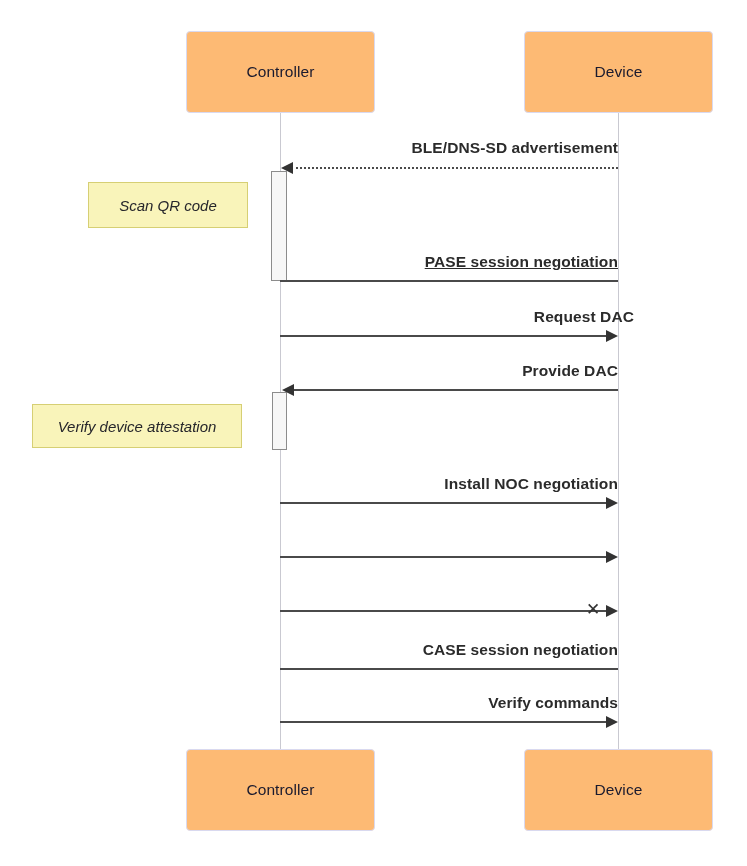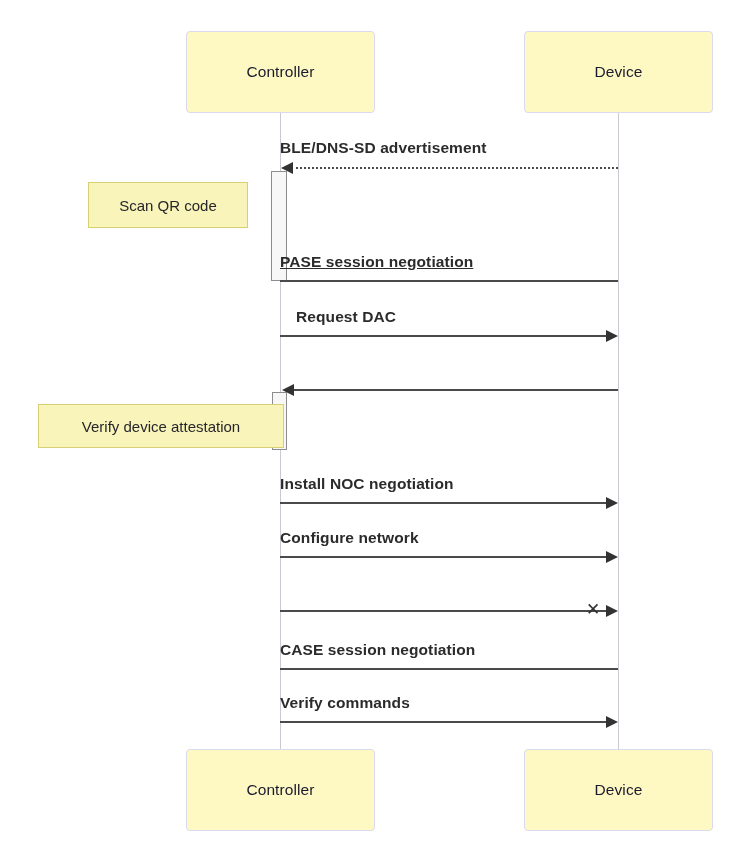--- a/index.html
+++ b/index.html
@@ -21,21 +21,21 @@
     position: absolute;
     left: 0; top: 0;
     width: 747px;
     height: 866px;
   }
 
   
   .participant {
     position: absolute;
     box-sizing: border-box;
-    background: #fef9c3;
+    background: #fdba74;
     border: 1px solid #d9d9ef;
     border-radius: 4px;
     display: flex;
     align-items: center;
     justify-content: center;
   }
   .participant-label {
     font-size: 15.5px;
     color: #1a1a2e;
     letter-spacing: 0.1px;
@@ -66,21 +66,21 @@
   }
   .msg-line.dotted {
     border-top: 2px dotted #4a4a4a;
   }
   .msg-label {
     position: absolute;
     font-size: 15.5px;
     font-weight: bold;
     color: #2b2b2b;
     white-space: nowrap;
-    text-align: left;
+    text-align: right;
     line-height: 1;
     letter-spacing: 0.1px;
   }
   .arrowhead {
     position: absolute;
     width: 0; height: 0;
   }
   .arrowhead.right {
     border-top: 6px solid transparent;
     border-bottom: 6px solid transparent;
@@ -102,20 +102,21 @@
 
   
   .note {
     position: absolute;
     box-sizing: border-box;
     background: #f9f4ba;
     border: 1px solid #d6cf74;
     display: flex;
     align-items: center;
     justify-content: center;
+    font-style: italic;
   }
   .note-label {
     font-size: 15px;
     color: #26262b;
     white-space: nowrap;
     line-height: 1;
   }
 </style>
 </head>
 <body>
@@ -139,46 +140,46 @@
   <div class="msg-line dotted" style="left:291px; top:167px; width:327px;"></div>
   <div class="arrowhead left" style="left:281px; top:162px;"></div>
 
   <div class="msg-label" style="left:280px; top:254px; width:338px;text-decoration:underline;">PASE session negotiation</div>
   <div class="msg-line" style="left:280px; top:280px; width:338px;"></div>
 
   <div class="msg-label" style="left:280px; top:309px; width:338px;margin-left:16px;">Request DAC</div>
   <div class="msg-line" style="left:280px; top:335px; width:327px;"></div>
   <div class="arrowhead right" style="left:606px; top:330px;"></div>
 
+  <div class="msg-label" style="left:280px; top:363px; width:338px;">Provide DAC</div>
   <div class="msg-line" style="left:292px; top:389px; width:326px;"></div>
   <div class="arrowhead left" style="left:282px; top:384px;"></div>
 
   <div class="msg-label" style="left:280px; top:476px; width:338px;">Install NOC negotiation</div>
   <div class="msg-line" style="left:280px; top:502px; width:327px;"></div>
   <div class="arrowhead right" style="left:606px; top:497px;"></div>
 
-  <div class="msg-label" style="left:280px; top:530px; width:338px;">Configure network</div>
   <div class="msg-line" style="left:280px; top:556px; width:327px;"></div>
   <div class="arrowhead right" style="left:606px; top:551px;"></div>
 
   <div class="msg-line" style="left:280px; top:610px; width:327px;"></div>
   <div class="destroy-x" style="left:586px; top:601px;">✕</div>
   <div class="arrowhead right" style="left:606px; top:605px;"></div>
 
   <div class="msg-label" style="left:280px; top:642px; width:338px;">CASE session negotiation</div>
   <div class="msg-line" style="left:280px; top:668px; width:338px;"></div>
 
   <div class="msg-label" style="left:280px; top:695px; width:338px;">Verify commands</div>
   <div class="msg-line" style="left:280px; top:721px; width:327px;"></div>
   <div class="arrowhead right" style="left:606px; top:716px;"></div>
 
   <div class="note" style="left:88px; top:182px; width:160px; height:46px;">
     <span class="note-label">Scan QR code</span>
   </div>
-  <div class="note" style="left:38px; top:404px; width:246px; height:44px;">
+  <div class="note" style="left:32px; top:404px; width:210px; height:44px;">
     <span class="note-label">Verify device attestation</span>
   </div>
 
   <div class="participant" style="left:186px; top:749px; width:189px; height:82px;">
     <span class="participant-label">Controller</span>
   </div>
   <div class="participant" style="left:524px; top:749px; width:189px; height:82px;">
     <span class="participant-label">Device</span>
   </div>
 

